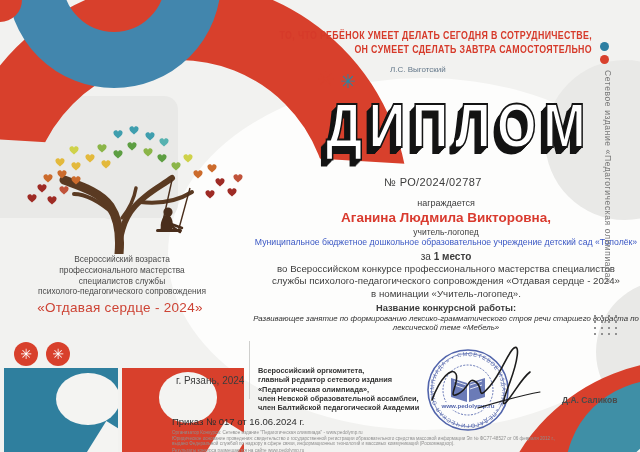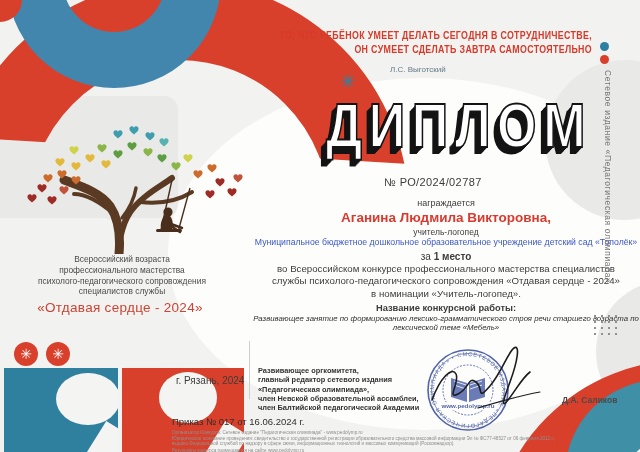--- a/index.html
+++ b/index.html
@@ -159,22 +159,22 @@
       <rect x="134" y="107" width="26" height="3" rx="1.5" fill="#4a2e1c"></rect>
       <circle cx="146" cy="90" r="4.6" fill="#4a2e1c"></circle>
       <path d="M142,94 C138,100 138,106 140,108 L150,108 C152,102 150,96 148,94 Z" fill="#4a2e1c"></path>
       <path d="M149,102 L160,106 M149,104 L158,110" stroke="#4a2e1c" stroke-width="2.4" stroke-linecap="round"></path>
     </g>
   </svg>
 
   <div class="abs left-lines">
     <div>Всероссийский возраста</div>
     <div>профессионального мастерства</div>
+    <div>специалистов службы</div>
     <div>психолого-педагогического сопровождения</div>
-    <div>специалистов службы</div>
   </div>
   <div class="abs contest-name">«Отдавая сердце - 2024»</div>
 
   <div class="abs badge" style="left:14px;top:342px;width:24px;height:24px;font-size:14px;line-height:24px;">✳</div>
   <div class="abs badge" style="left:46px;top:342px;width:24px;height:24px;font-size:14px;line-height:24px;">✳</div>
   <div class="abs glyph" style="left:4px;top:368px;width:114px;height:84px;background:#2f7f9e;">
     <div class="notch" style="left:46%;top:6%;width:56%;height:62%;"></div>
     <div class="tail" style="right:4%;bottom:-48%;width:24%;height:82%;transform:rotate(32deg);"></div>
   </div>
   <div class="abs glyph" style="left:122px;top:368px;width:122px;height:84px;background:#d8402c;">
@@ -198,21 +198,21 @@
       <i></i>
       <i></i>
       <i></i>
       <i></i>
       <i></i>
   </div>
 
   <div class="abs city">г. Рязань, 2024</div>
   <div class="abs vline"></div>
   <div class="abs chairman">
-    <div>Развивающее оргкомитета,</div>
+    <div>Всероссийский оргкомитета,</div>
     <div>главный редактор сетевого издания</div>
     <div>«Педагогическая олимпиада»,</div>
     <div>член Невской образовательной ассамблеи,</div>
     <div>член Балтийской педагогической Академии</div>
   </div>
   <div class="abs order">Приказ № 017 от 16.06.2024 г.</div>
   <div class="abs legal">
     <div>Организатор Конкурса: Сетевое издание "Педагогическая олимпиада" - www.pedolymp.ru</div>
     <div>Юридическое основание проведения: свидетельство о государственной регистрации образовательного средства массовой информации Эл № ФС77-48527 от 06 февраля 2012 г.,</div>
     <div>выдано Федеральной службой по надзору в сфере связи, информационных технологий и массовых коммуникаций (Роскомнадзор).</div>

